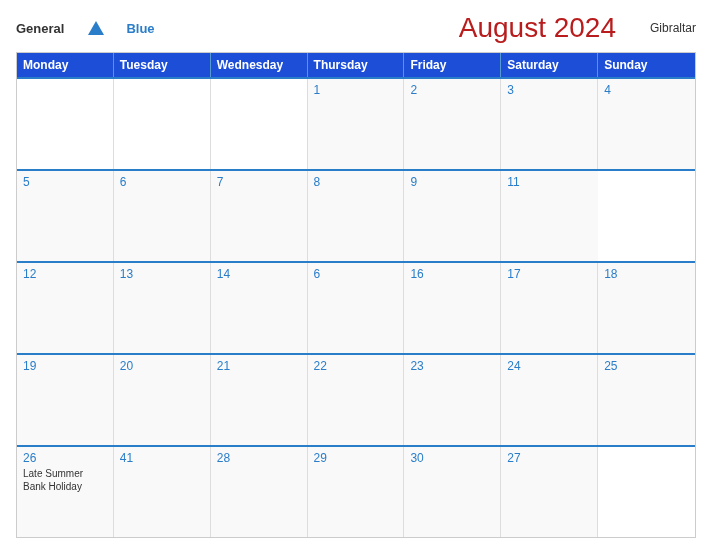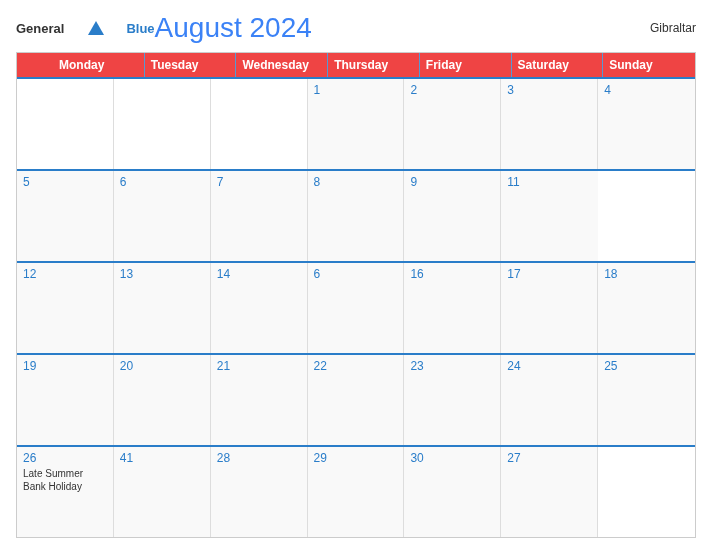--- a/index.html
+++ b/index.html
@@ -42,41 +42,40 @@
       width: 0;
       height: 0;
       border-left: 8px solid transparent;
       border-right: 8px solid transparent;
       border-bottom: 14px solid #2a7dc9;
       margin-left: 2px;
     }
     .month-title {
       font-size: 28px;
       font-weight: normal;
-      color: #3b82f6;
-      text-align: left;
+      color: #b91c1c;
+      text-align: right;
       flex: 1;
     }
     .location {
       font-size: 12px;
       color: #333;
       text-align: right;
       min-width: 80px;
     }
     .calendar {
       flex: 1;
       display: flex;
       flex-direction: column;
       border: 1px solid #ccc;
     }
     .cal-header-row {
       display: grid;
       grid-template-columns: repeat(7, 1fr);
-      background: #ef4444;
-      padding-left: 36px;
+      background: #1d4ed8;
     }
     .cal-header-cell {
       padding: 5px 6px;
       font-size: 12px;
       color: #fff;
       font-weight: bold;
       border-right: 1px solid #5599d4;
     }
     .cal-header-cell:last-child {
       border-right: none;

